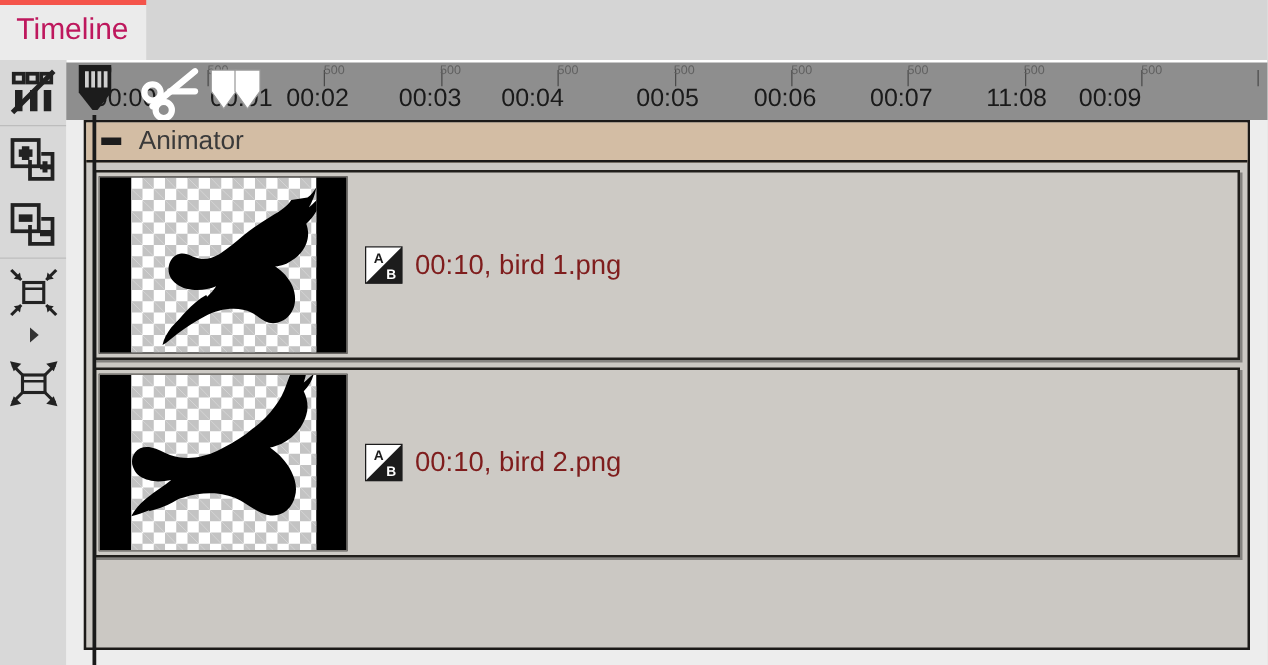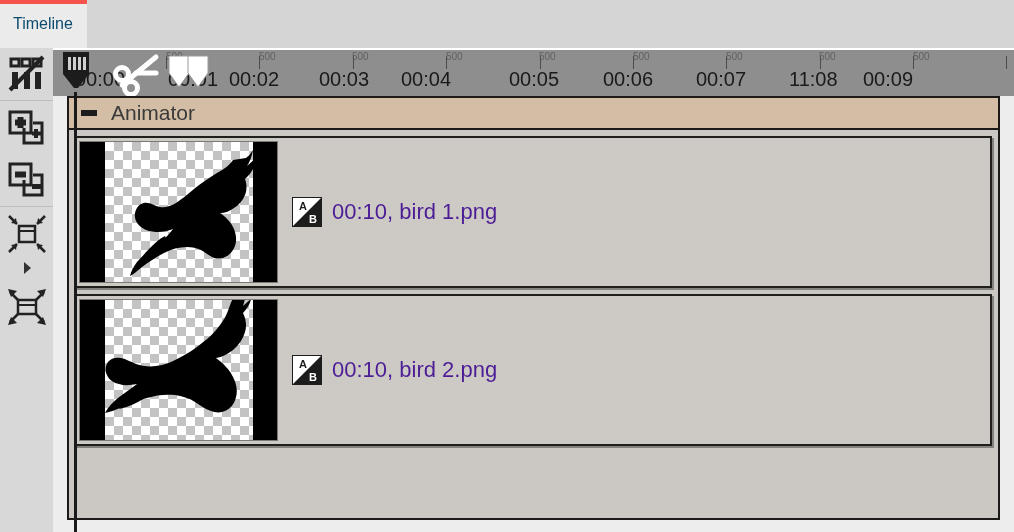--- a/index.html
+++ b/index.html
@@ -15,21 +15,21 @@
     position: absolute; left: 0; top: 0;
     width: 1014px; height: 48px;
     background: #d5d5d5;
     display: flex; align-items: flex-end;
   }
   .tab {
     position: relative;
     height: 48px;
     padding: 0 14px 0 13px;
     display: flex; align-items: center;
-    font-size: 16px; color: #0c4a6e;
+    font-size: 24px; color: #be185d;
     background: #d5d5d5;
     white-space: nowrap;
   }
   .tab.active {
     background: #ebebeb;
     border-top: 4px solid #f4544b;
     padding-top: 0px;
   }
   .tab.active .tablabel { position: relative; top: -2px; }
 
@@ -138,21 +138,21 @@
     background-size: 18px 18px;
     background-position: 0 0, 9px 9px;
     background-color: #ffffff;
   }
   .thumb svg { position: absolute; left: 25px; top: 0; }
   .clipmeta {
     display: flex; align-items: center; gap: 10px;
     margin-left: 14px;
   }
   .abicon { width: 30px; height: 30px; flex: 0 0 auto; }
-  .cliplabel { font-size: 22px; color: #4c1d95; white-space: nowrap; }
+  .cliplabel { font-size: 22px; color: #7f1d1d; white-space: nowrap; }
 
   #droptrack {
     position: relative;
     margin: 6px 6px 6px 6px;
     height: 48px;
     background: #cdb9a2;
     border: 2px solid #1c1a18;
     box-shadow: 2px 2px 0 rgba(0,0,0,0.35);
   }
   #dropinner {

